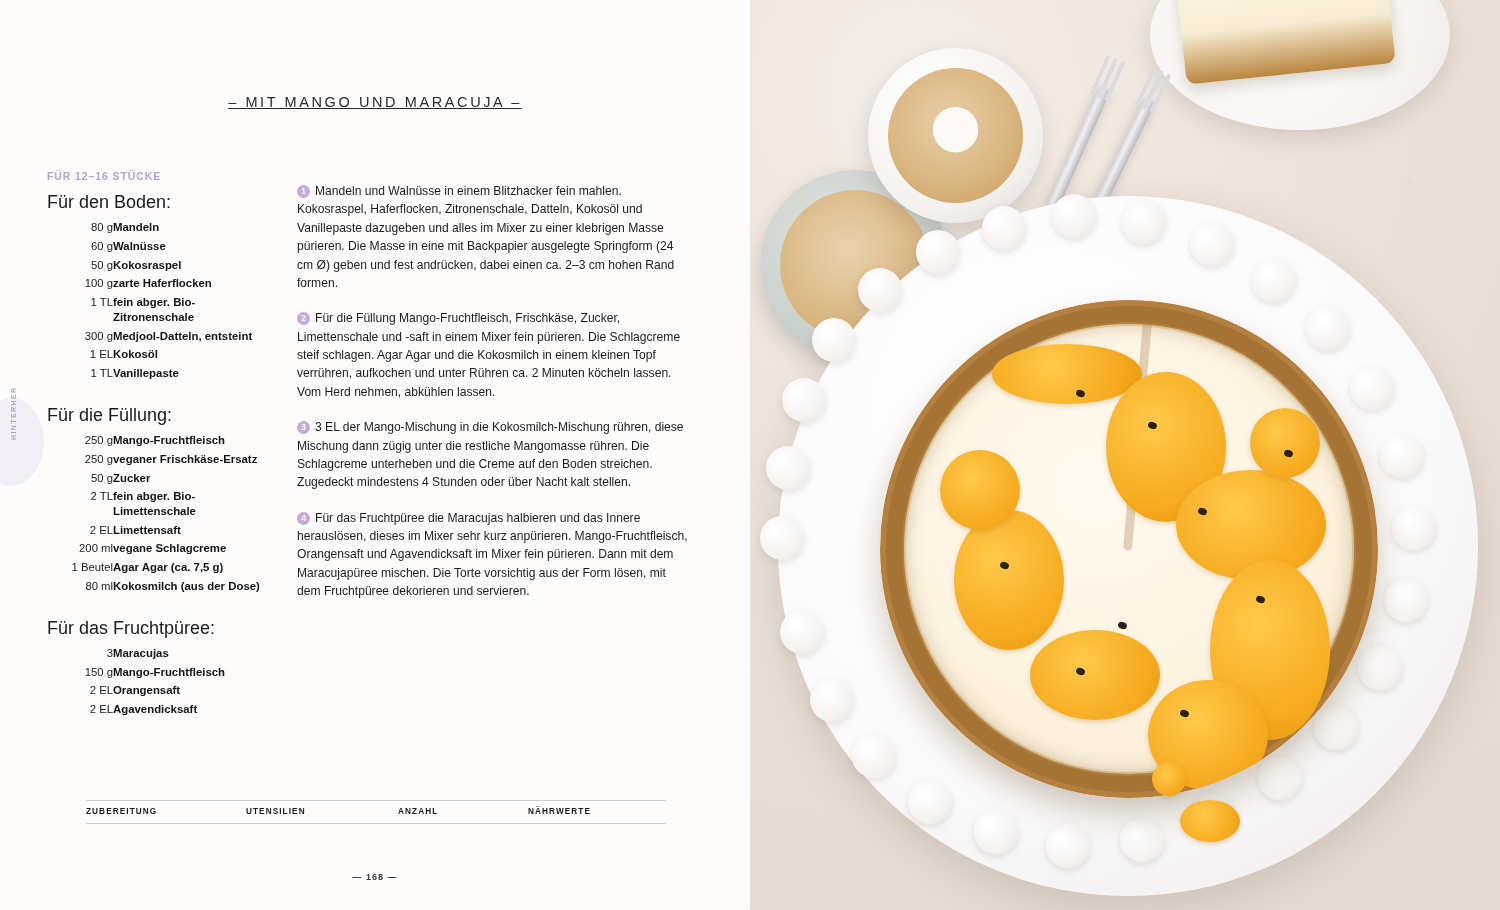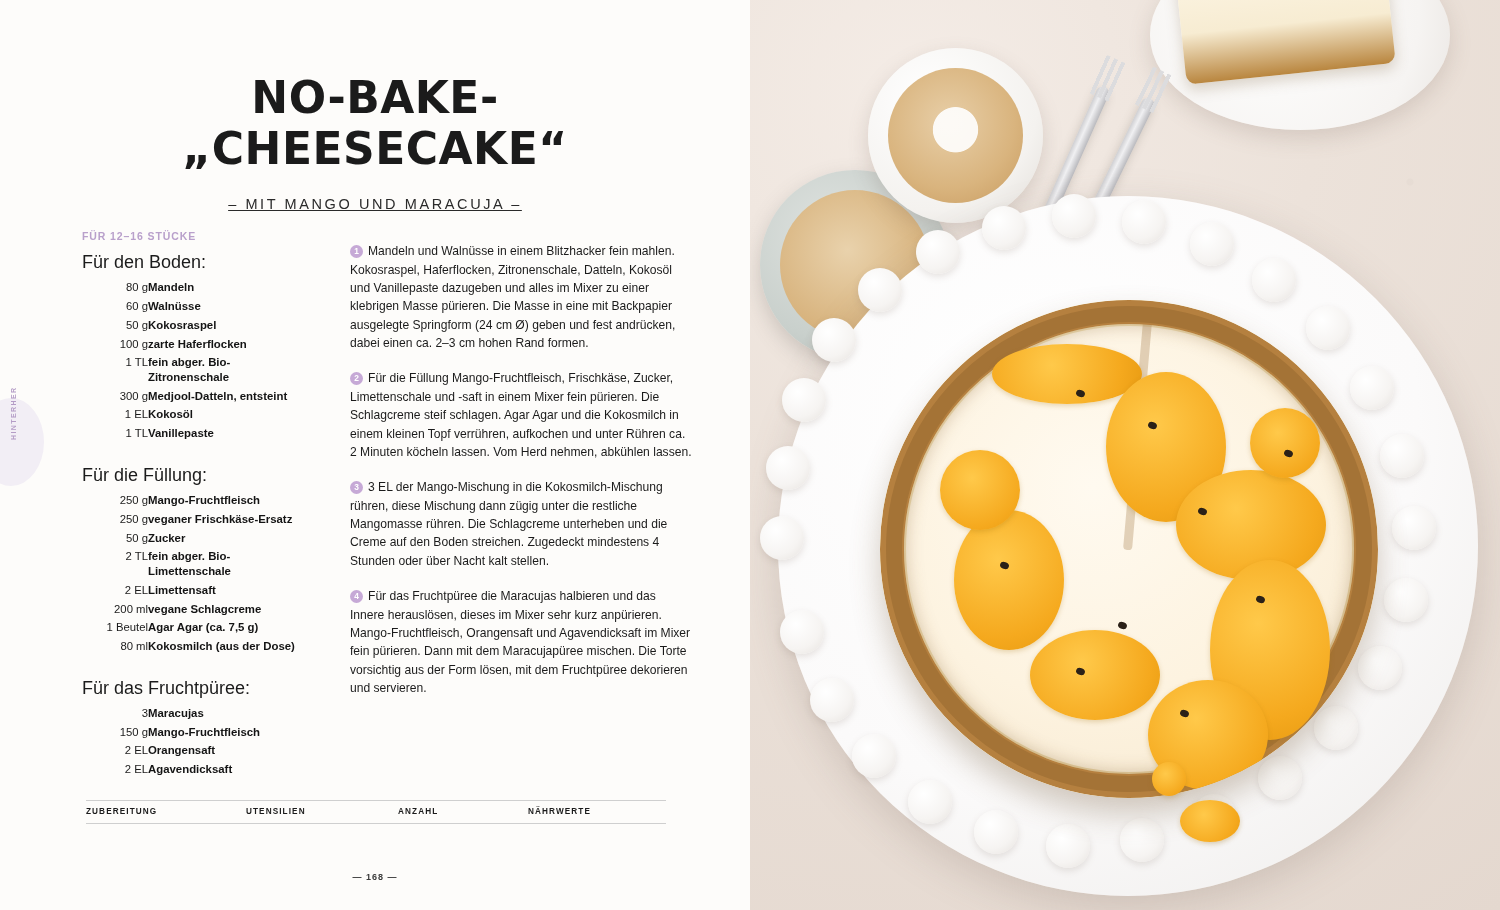--- a/index.html
+++ b/index.html
@@ -67,24 +67,23 @@
   .recipe-subtitle {
     margin-top: 22px;
     font-size: 14.5px;
     letter-spacing: 2.6px;
     color: #2a2a2a;
     font-weight: 500;
     text-decoration: underline;
   }
   .columns {
     display: flex;
-    margin-top: 18px;
-    padding-left: 82px;
+    margin-top: 60px;
+    padding-left: 47px;
     padding-right: 58px;
-    gap: 18px;
   }
   
   .col-ingredients {
     width: 222px;
     flex: 0 0 222px;
     font-size: 11.5px;
     color: #1b1b1b;
   }
   .servings {
     color: #b9a0cb;
@@ -373,24 +372,20 @@
 <body>
 
 <div class="page">
 
   <div class="left-page">
 
     <div class="side-tab"></div>
     <div class="side-tab-label">HINTERHER</div>
 
     <div class="title-block">
-      <h1 class="recipe-title">
-        <span>NO-BAKE-</span><br>
-        <span>„CHEESECAKE“</span>
-      </h1>
       <div class="recipe-subtitle">– MIT MANGO UND MARACUJA –</div>
     </div>
 
     <div class="columns">
 
       <div class="col-ingredients">
         <div class="servings">FÜR 12–16 STÜCKE</div>
 
         <div class="group-head">Für den Boden:</div>
         <table class="ing">

